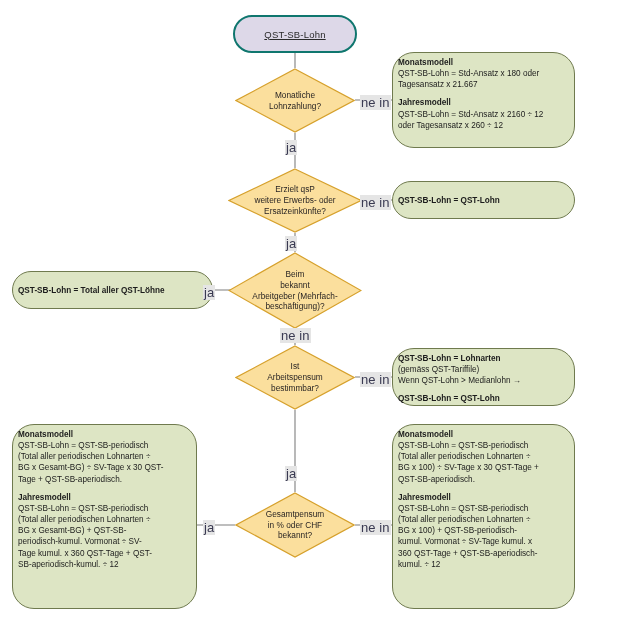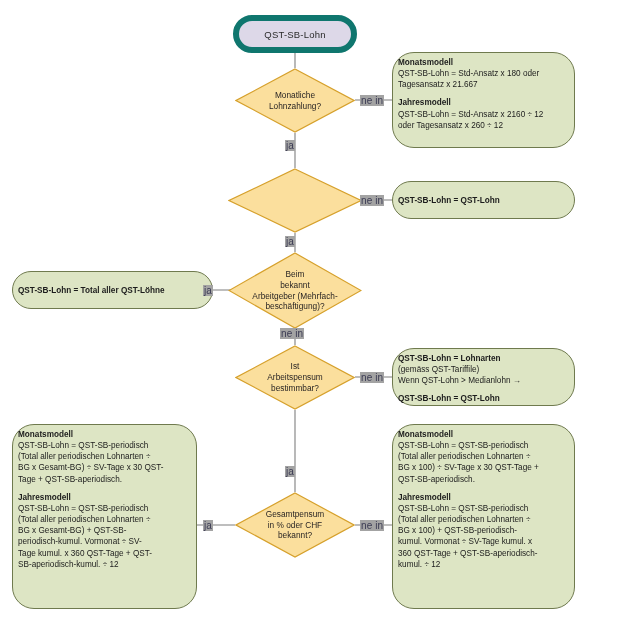--- a/index.html
+++ b/index.html
@@ -8,23 +8,23 @@
     font-family:"Liberation Sans", sans-serif;
     -webkit-font-smoothing:antialiased;
   }
   #canvas{position:absolute;left:0;top:0;width:643px;height:621px;overflow:hidden;}
   svg#wires{position:absolute;left:0;top:0;width:643px;height:621px;}
 
   .node{position:absolute;box-sizing:border-box;border-radius:22px;}
 
   
   .start{
-    background:#ddd8e8;border:6px solid #0f766e;border-radius:20px;
+    background:#ddd8e8;border:2px solid #0f766e;border-radius:20px;
     display:flex;align-items:center;justify-content:center;
-    font-size:9.5px;color:#2b2b2b;letter-spacing:.2px;
+    font-size:9.5px;color:#2b2b2b;letter-spacing:.2px;text-decoration:underline;
   }
 
   
   .diamond{display:flex;align-items:center;justify-content:center;}
   .diamond svg{position:absolute;left:0;top:0;}
   .diamond .dtext{
     position:relative;z-index:2;text-align:center;font-size:8.3px;
     line-height:1.32;color:#231f20;padding:0 8px;
   }
 
@@ -33,21 +33,21 @@
     background:#dde5c4;border:1px solid #6f7a4e;
     font-size:8.2px;line-height:1.36;color:#1c1c1c;
     padding:4px 5px 3px 5px;
   }
   .green b{font-weight:bold;}
   .green .blank{display:block;height:7px;}
   .green.center{display:flex;align-items:center;}
 
   
   .elabel{
-    position:absolute;font-size:10px;color:#3a3a52;background:#a3a3a3;
+    position:absolute;font-size:13px;color:#3a3a52;background:#e5e5e5;
     padding:0 1px;white-space:nowrap;letter-spacing:.1px;
   }
 </style>
 </head>
 <body>
 
 <div id="canvas">
 
   <svg id="wires" xmlns="http://www.w3.org/2000/svg">
     <g stroke="#7f7f7f" stroke-width="1.1" fill="none">
@@ -85,20 +85,25 @@
     <div class="dtext">
       <span>Monatliche</span><br>
       <span>Lohnzahlung?</span>
     </div>
   </div>
 
   <div class="node diamond" style="left:228px;top:168px;width:134px;height:65px;">
     <svg width="134" height="65" viewBox="0 0 134 65">
       <polygon points="67,1 133,32.5 67,64 1,32.5" fill="#fbdf9d" stroke="#d6a02b" stroke-width="1.2"></polygon>
     </svg>
+    <div class="dtext">
+      <span>Erzielt qsP</span><br>
+      <span>weitere Erwerbs- oder</span><br>
+      <span>Ersatzeinkünfte?</span>
+    </div>
   </div>
 
   <div class="node diamond" style="left:228px;top:252px;width:134px;height:77px;">
     <svg width="134" height="77" viewBox="0 0 134 77">
       <polygon points="67,1 133,38.5 67,76 1,38.5" fill="#fbdf9d" stroke="#d6a02b" stroke-width="1.2"></polygon>
     </svg>
     <div class="dtext">
       <span>Beim</span><br>
       <span>bekannt</span><br>
       <span>Arbeitgeber (Mehrfach-</span><br>

